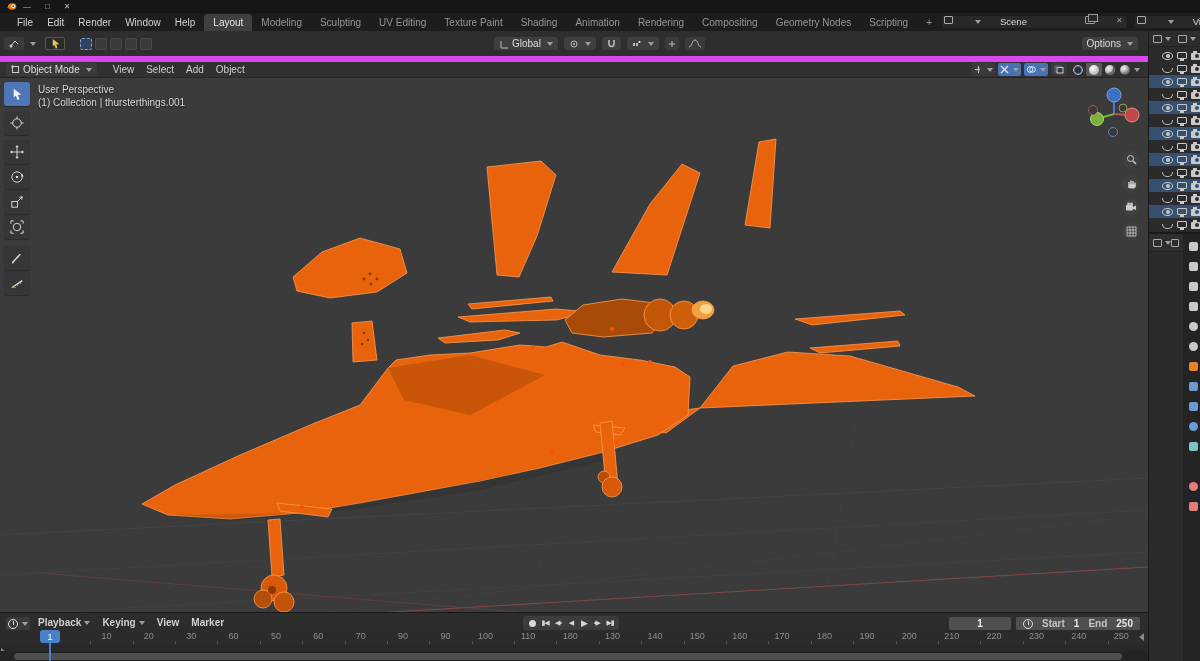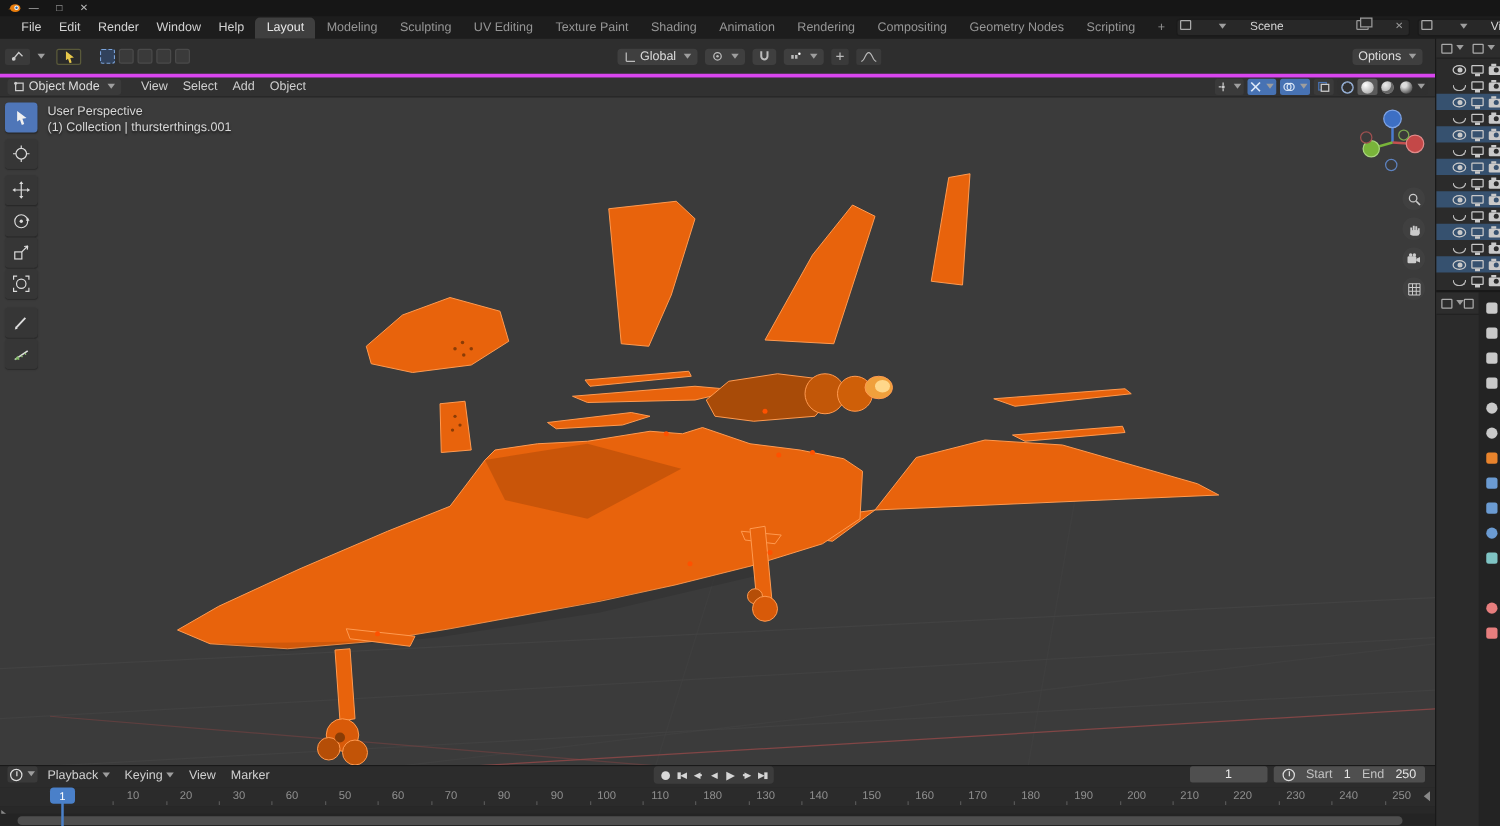--- a/index.html
+++ b/index.html
@@ -28,21 +28,21 @@
   .mini-ic { width:10px; height:8px; border:1px solid #9a9a9a; border-radius:1px; position:relative; }
   .mini-ic.copy::after { content:""; position:absolute; left:2px; top:-3px; width:8px; height:6px; border:1px solid #9a9a9a; background:#282828; }
   .xbtn { color:#9a9a9a; font-size:8px; padding:0 2px; }
   .dd::after { content:""; display:inline-block; margin-left:3px; border:3px solid transparent; border-top:4px solid #9e9e9e; transform:translateY(2px); }
 
   
   .app-body { display:flex; height:630px; }
   .left-col { width:1148px; display:flex; flex-direction:column; }
 
   
-  .toolrow { height:32px; background:#2e2e2e; border-bottom:3px solid #d946ef; display:flex; align-items:center; padding:0 4px; position:relative;text-decoration:underline; }
+  .toolrow { height:32px; background:#2e2e2e; border-bottom:6px solid #d946ef; display:flex; align-items:center; padding:0 4px; position:relative;text-decoration:underline; }
   .toolrow .seg { display:flex; align-items:center; gap:3px; }
   .tool-btn { width:20px; height:13px; background:#3a3a3a; border-radius:2px; display:flex; align-items:center; justify-content:center; }
   .tool-btn.active-tool { background:#2a2a2a; border:1px solid #5a5a3a; }
   .selmode { width:12px; height:12px; border-radius:2px; background:#3a3a3a; border:1px solid #4a4a4a; }
   .selmode.on { border:1px dashed #7aa2d8; background:#31425c; }
   .center-seg { position:absolute; left:494px; display:flex; align-items:center; gap:6px; }
   .pill { background:#3f3f3f; border-radius:3px; height:13px; display:flex; align-items:center; padding:0 5px; gap:3px; color:#ddd; }
   .options-seg { position:absolute; right:10px; }
 
   
@@ -103,21 +103,21 @@
   .pcontent { flex:1; background:#2e2e2e; position:relative; font-size:9px; color:#bdbdbd; overflow:hidden; }
   .pc-dot { position:absolute; border-radius:50%; }
   .pc-label { position:absolute; white-space:nowrap; }
   .pc-label::before { content:""; display:inline-block; border:3px solid transparent; border-left:4px solid #999; margin-right:2px; }
   .pc-label.open::before { border:3px solid transparent; border-top:4px solid #999; transform:translateY(1px); }
   .pc-pill { position:absolute; width:22px; height:9px; background:#404040; border-radius:2px; }
   .pc-pill.blue { background:#44608a; }
 
   
   .timeline { height:49px; background:#262626; border-top:1px solid #191919; display:flex; flex-direction:column; }
-  .tl-header { height:18px; background:#2c2c2c; display:flex; align-items:flex-start; padding:0 6px; gap:2px; position:relative; }
+  .tl-header { height:18px; background:#2c2c2c; display:flex; align-items:flex-end; padding:0 6px; gap:2px; position:relative;font-weight:bold; }
   .tl-menu { padding:2px 6px; color:#d0d0d0; }
   .transport { position:absolute; left:523px; display:flex; align-items:center; gap:1px; background:#3c3c3c; border-radius:3px; padding:1px 3px; }
   .trbtn { min-width:12px; height:12px; display:flex; align-items:center; justify-content:center; color:#d6d6d6; font-size:7px; letter-spacing:-1px; }
   .trbtn.rec::before { content:""; width:7px; height:7px; border-radius:50%; background:#d8d8d8; }
   .trbtn.play { font-size:9px; }
   .tl-right { position:absolute; right:8px; display:flex; align-items:center; gap:5px; }
   .frame-field { width:62px; height:13px; background:#4f4f4f; border-radius:2px; color:#ececec; display:flex; align-items:center; justify-content:center; }
   .range-group { display:flex; align-items:center; background:#4f4f4f; border-radius:2px; height:13px; padding:0 7px; gap:9px; color:#e6e6e6; }
   .range-group .lab { color:#c2c2c2; }
   .clock-ic { width:10px; height:10px; border:1.2px solid #ddd; border-radius:50%; position:relative; }

